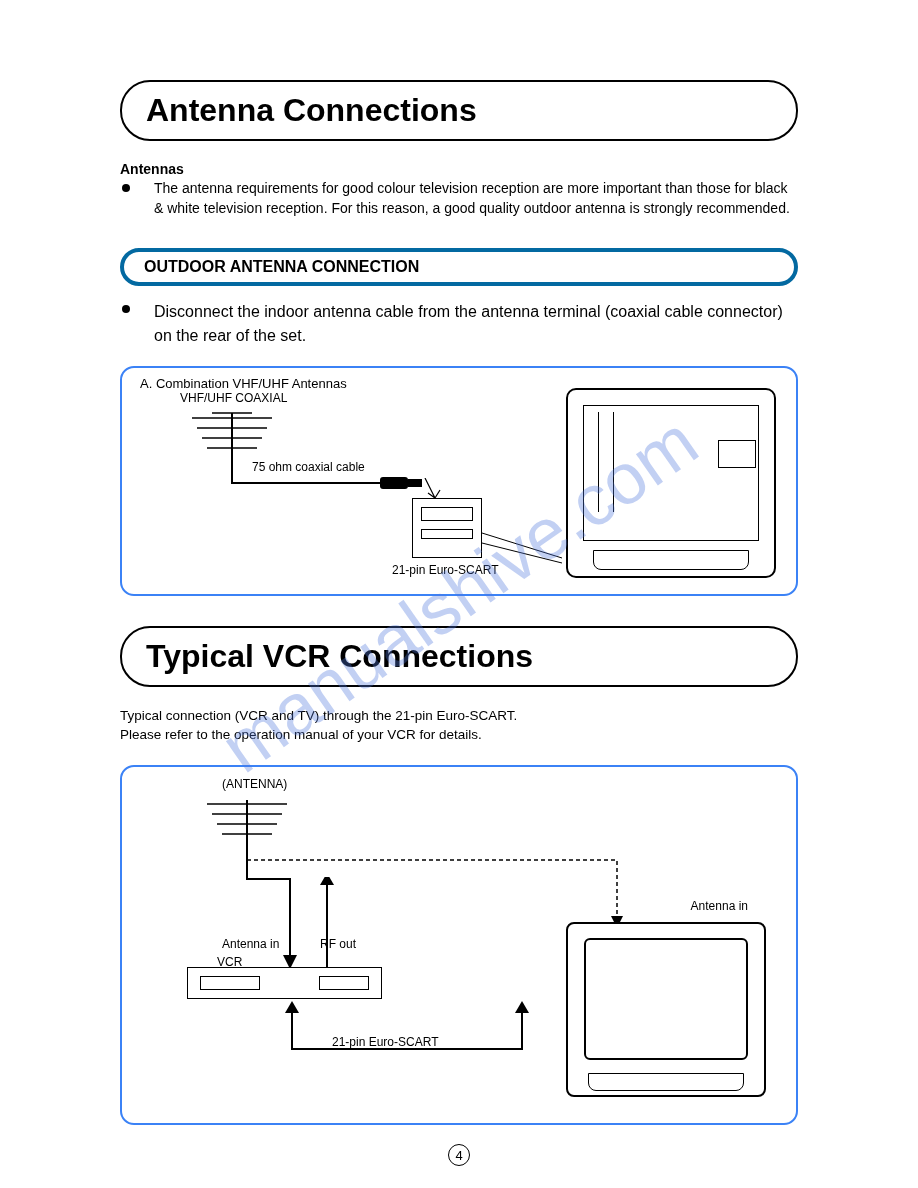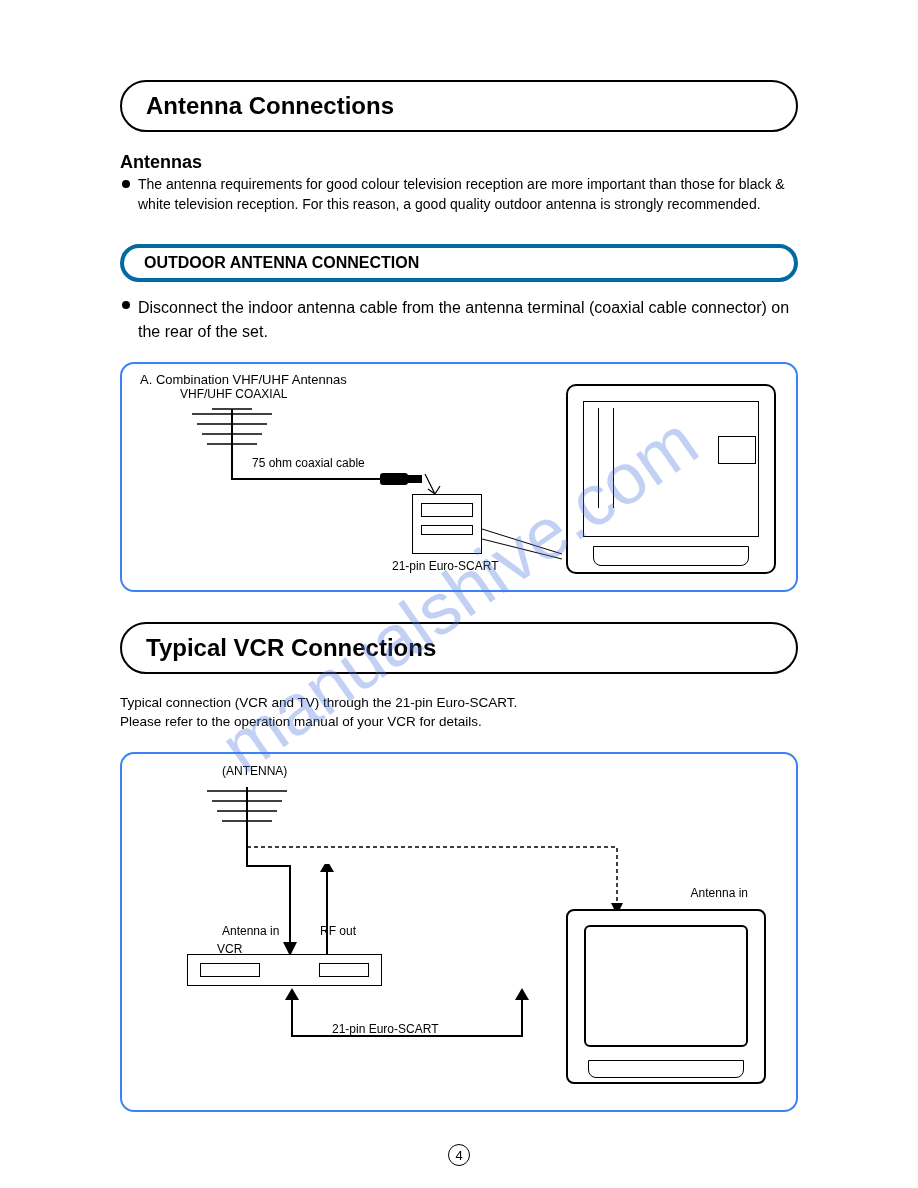--- a/index.html
+++ b/index.html
@@ -12,37 +12,37 @@
     padding: 80px 120px 30px 120px;
     position: relative;
   }
   .title-pill {
     border: 2.5px solid #000;
     border-radius: 30px;
     padding: 10px 24px;
     margin-bottom: 20px;
   }
   .title-pill h1 {
-    font-size: 24px;
+    font-size: 32px;
     font-weight: bold;
   }
   .subhead {
     font-weight: bold;
-    font-size: 18px;
+    font-size: 14px;
     margin-bottom: 2px;
   }
   .body-text {
     font-size: 14px;
     line-height: 1.4;
     padding-left: 18px;
   }
   .bullet-line {
     display: flex;
     align-items: flex-start;
-    gap: 8px;
+    gap: 24px;
     padding-left: 2px;
   }
   .bullet-dot {
     width: 8px; height: 8px;
     background: #000;
     border-radius: 50%;
     flex-shrink: 0;
     margin-top: 5px;
   }
   .section-break { height: 30px; }

